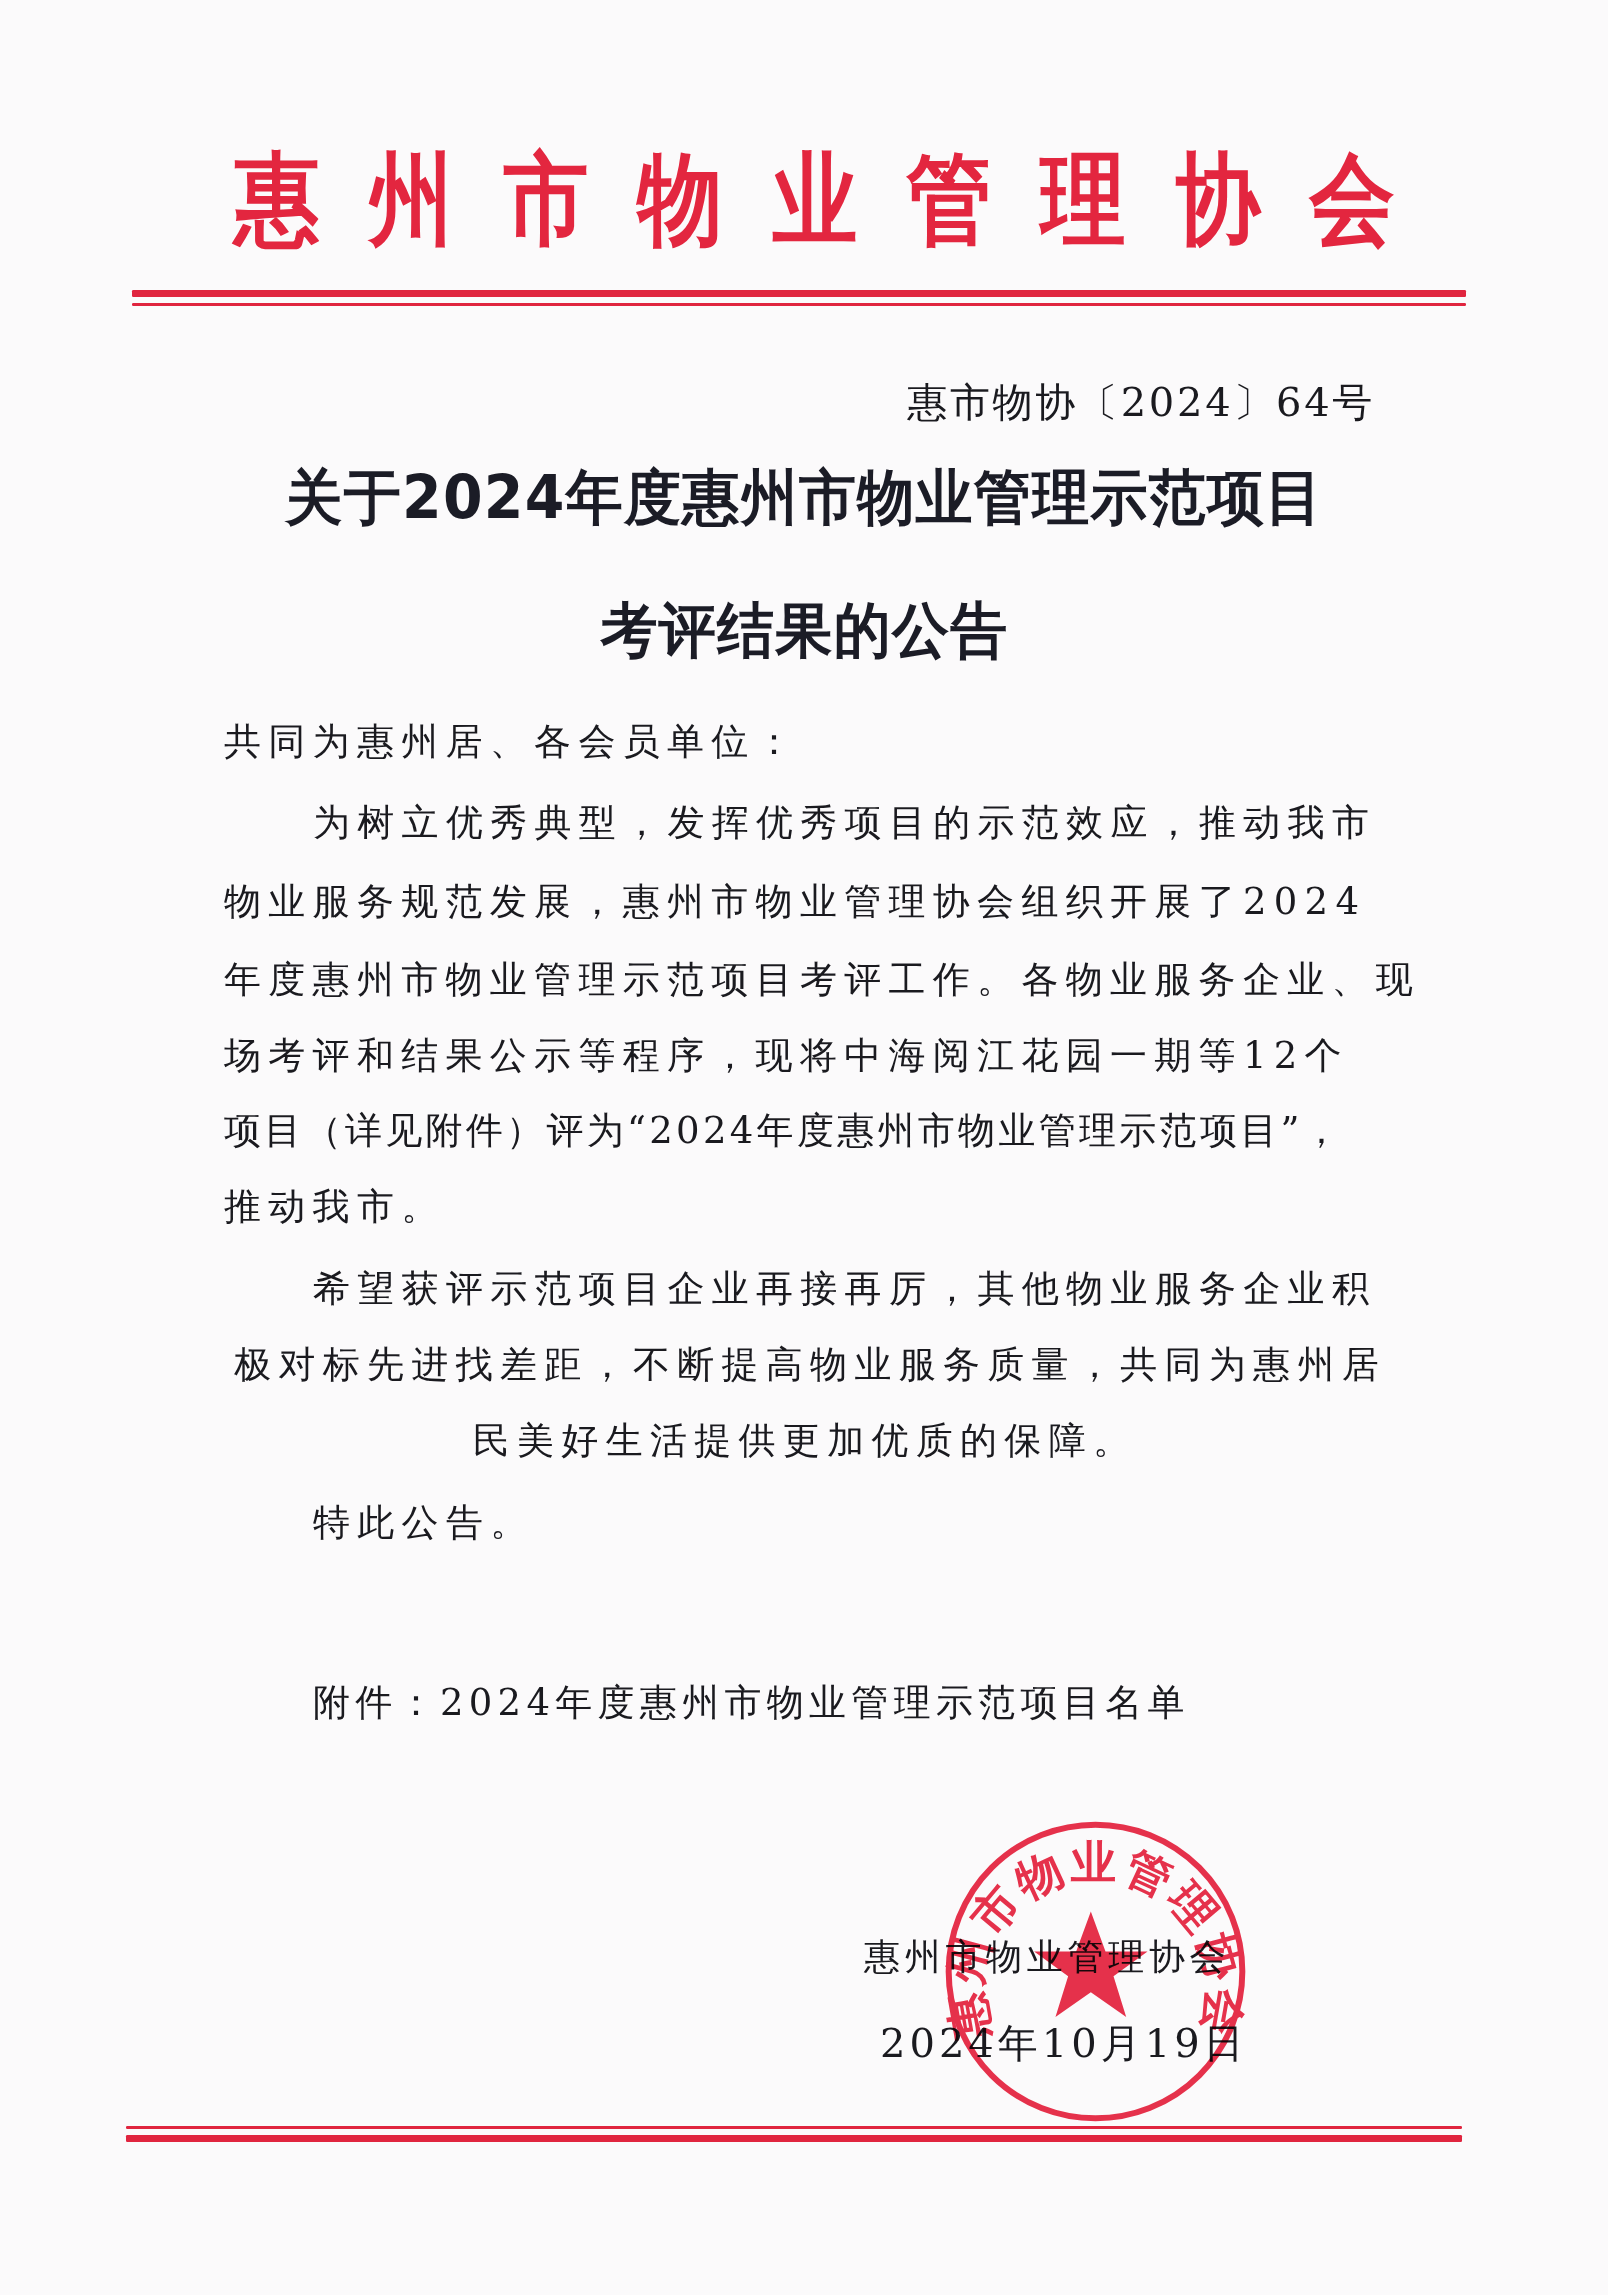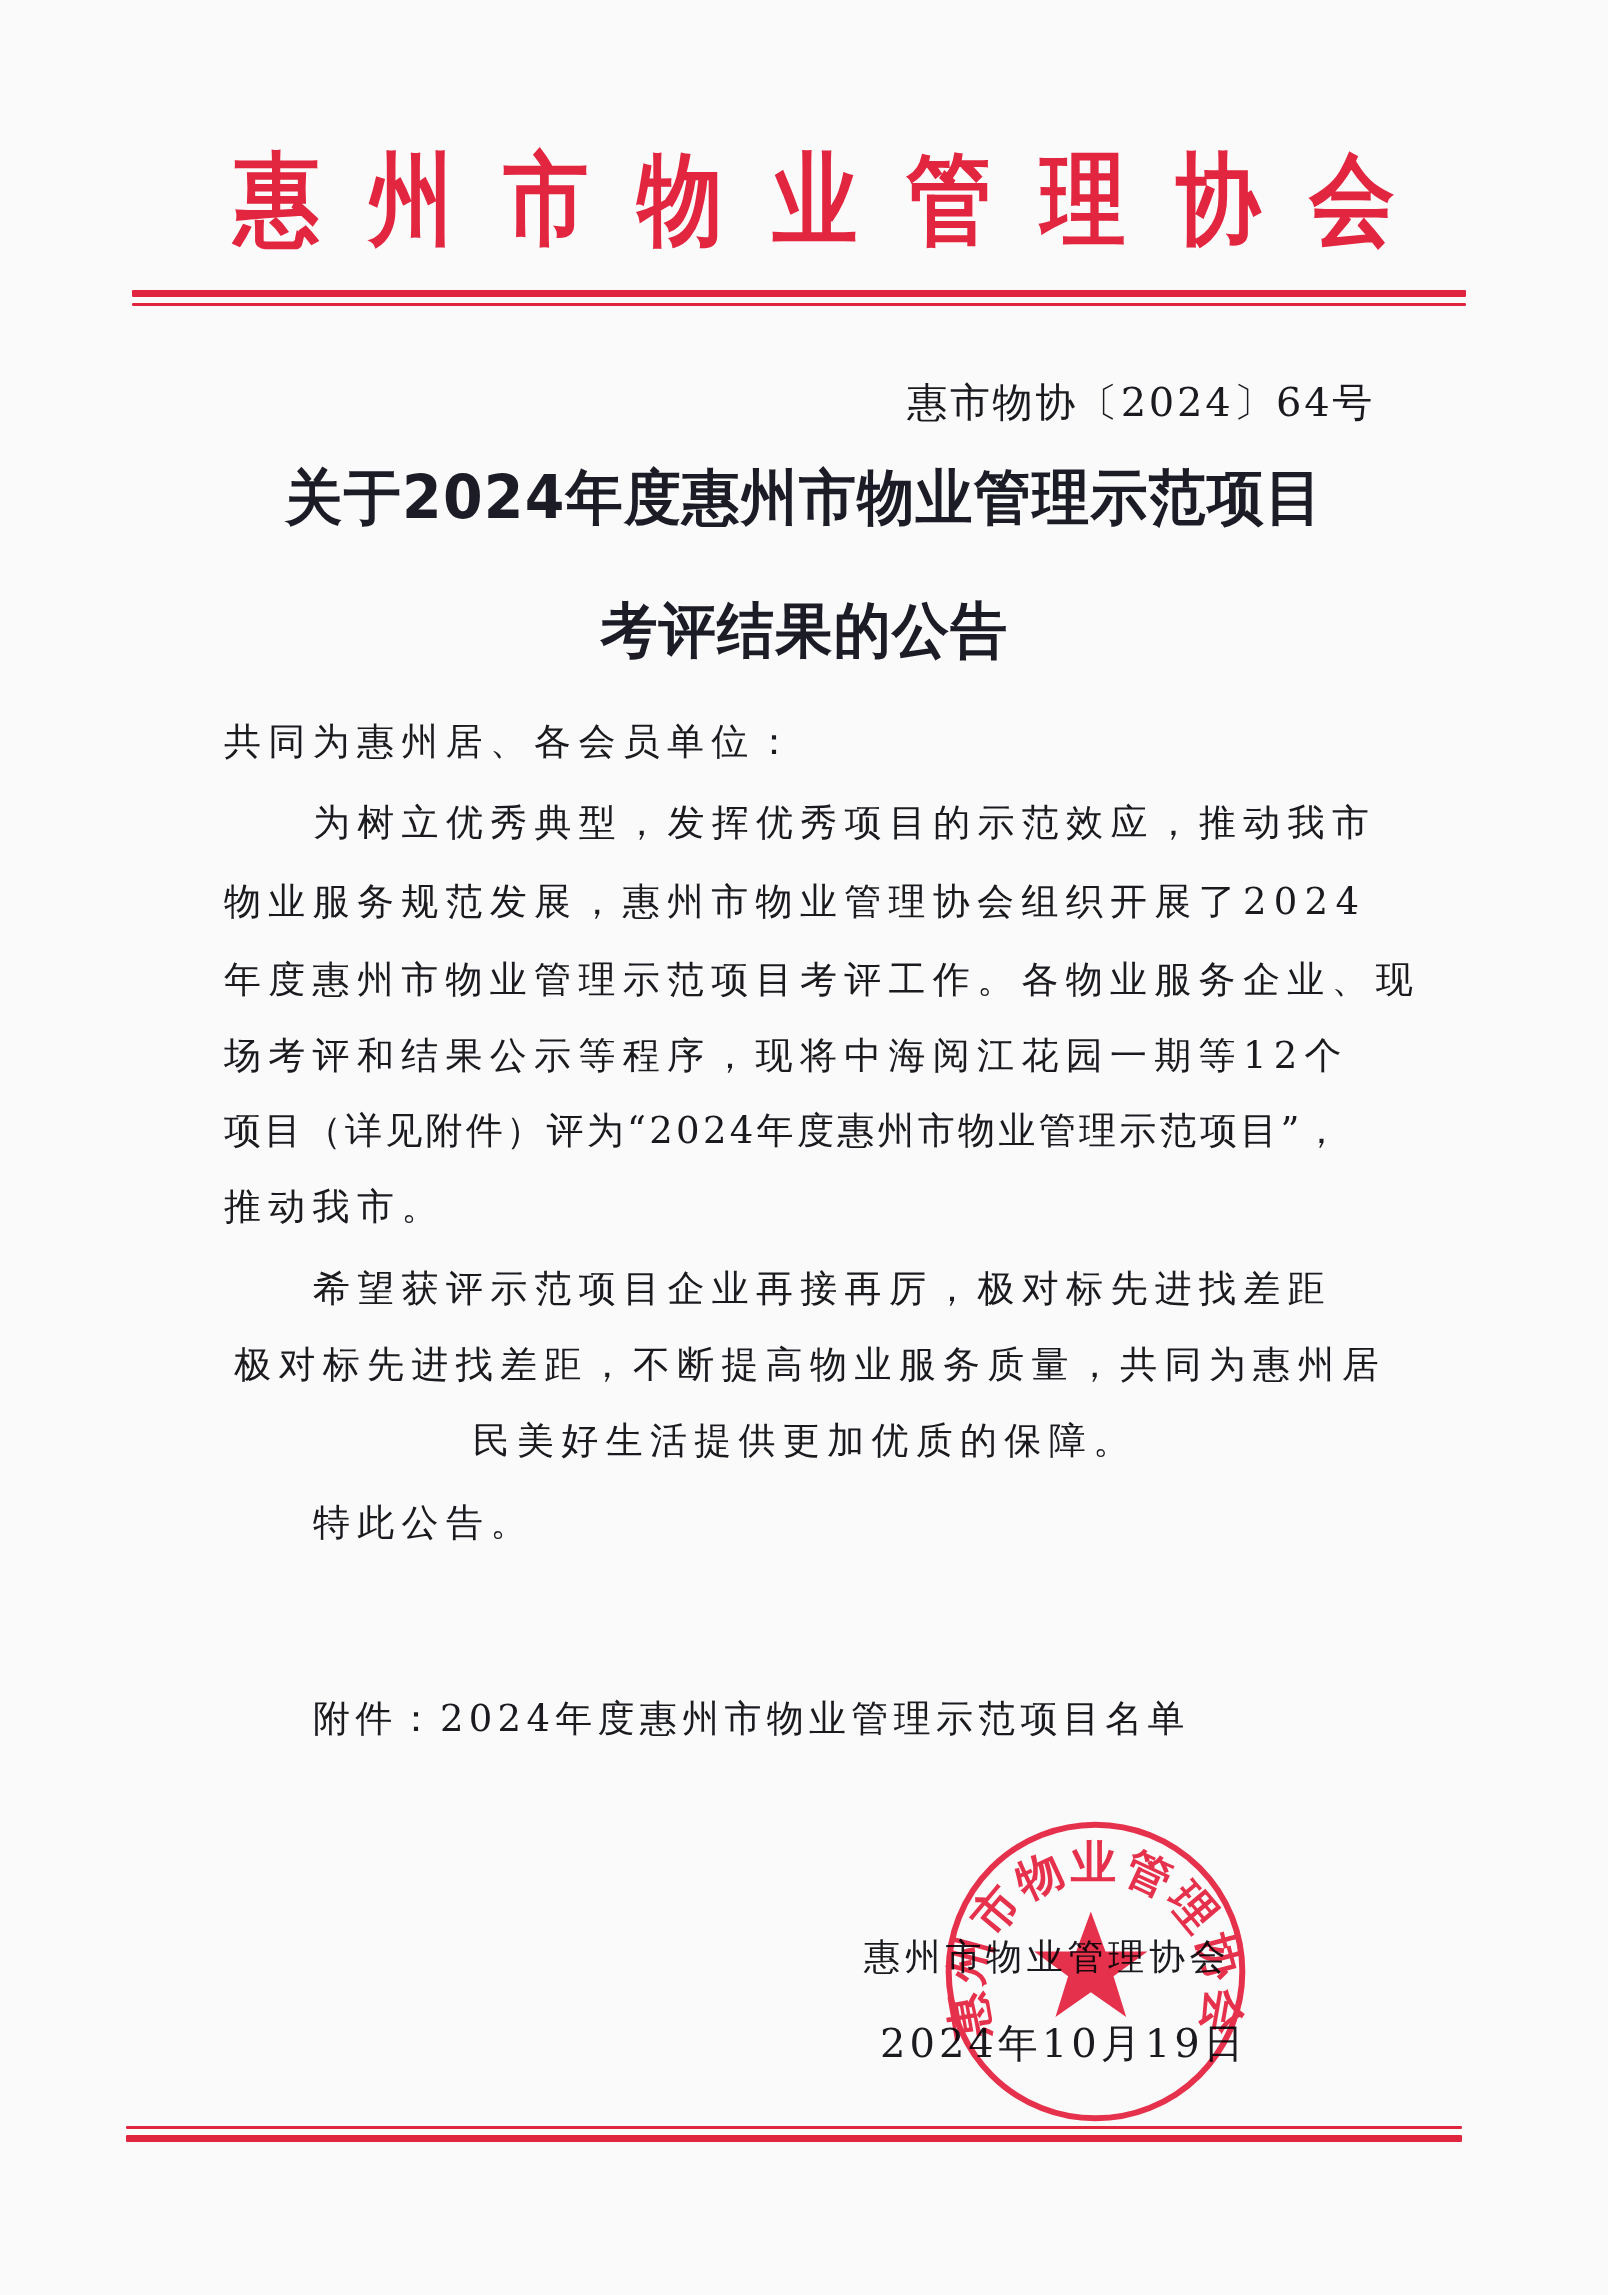--- a/index.html
+++ b/index.html
@@ -88,27 +88,27 @@
 
 <div class="abs line" style="top:715px;">共同为惠州居、各会员单位：</div>
 
 <div class="abs line indent" style="top:796px;">为树立优秀典型，发挥优秀项目的示范效应，推动我市</div>
 <div class="abs line" style="top:875px;">物业服务规范发展，惠州市物业管理协会组织开展了2024</div>
 <div class="abs line" style="top:953px;">年度惠州市物业管理示范项目考评工作。各物业服务企业、现</div>
 <div class="abs line" style="top:1029px;">场考评和结果公示等程序，现将中海阅江花园一期等12个</div>
 <div class="abs line" style="top:1104px; letter-spacing:3.3px;">项目（详见附件）评为“2024年度惠州市物业管理示范项目”，</div>
 <div class="abs line" style="top:1180px;">推动我市。</div>
 
-<div class="abs line indent" style="top:1262px;">希望获评示范项目企业再接再厉，极对标先进找差距</div>
+<div class="abs line indent" style="top:1262px;">希望获评示范项目企业再接再厉，其他物业服务企业积</div>
 <div class="abs line" style="top:1338px;text-align:right;">极对标先进找差距，不断提高物业服务质量，共同为惠州居</div>
 <div class="abs line" style="top:1414px;text-align:center;">民美好生活提供更加优质的保障。</div>
 
 <div class="abs line indent" style="top:1496px;">特此公告。</div>
 
-<div class="abs line indent" style="top:1676px; letter-spacing:5.3px;margin-top:16px;">附件：2024年度惠州市物业管理示范项目名单</div>
+<div class="abs line indent" style="top:1676px; letter-spacing:5.3px;">附件：2024年度惠州市物业管理示范项目名单</div>
 
 <div class="abs signature" style="top:1930px;">惠州市物业管理协会</div>
 <div class="abs date" style="top:2017px;">2024年10月19日</div>
 
 <svg class="abs stamp" viewBox="0 0 460 460">
   <defs>
     <path id="arcPath" d="M 75 330 A 170 170 0 1 1 385 330" fill="none"></path>
   </defs>
   <circle cx="230" cy="230" r="220" fill="none" stroke="#e8203c" stroke-width="9"></circle>
   <text font-family="DejaVu Sans, sans-serif" font-weight="bold" font-size="68" fill="#e8203c" letter-spacing="6">

